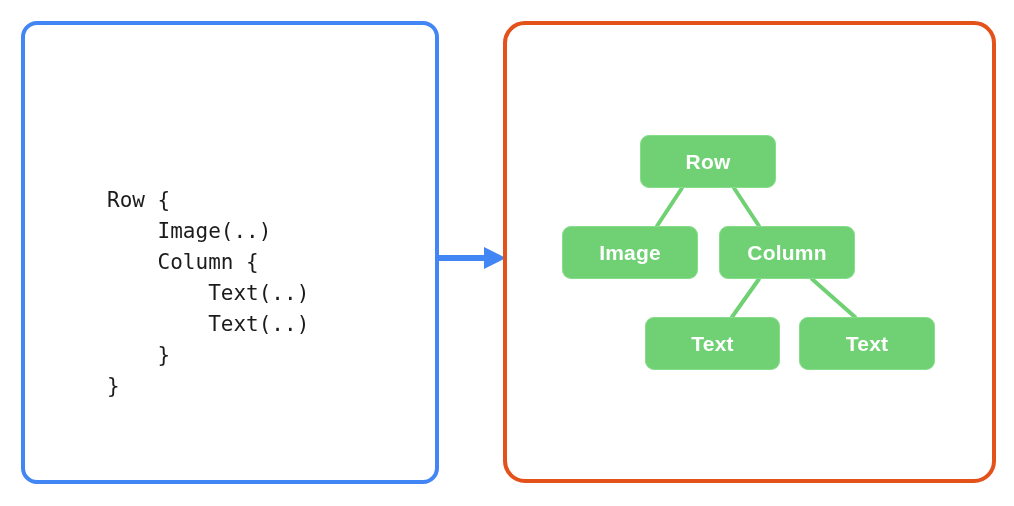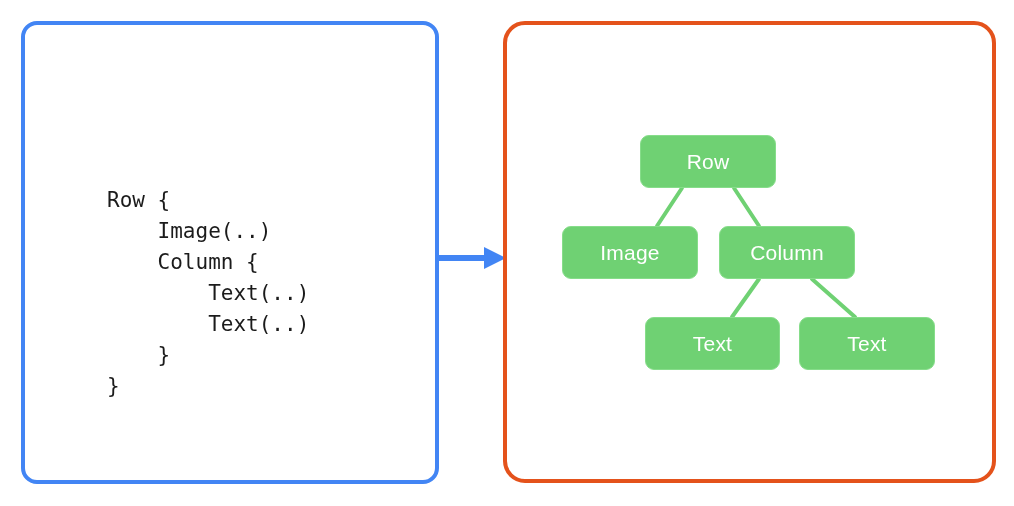--- a/index.html
+++ b/index.html
@@ -63,21 +63,21 @@
   }
   .node {
     position: absolute;
     box-sizing: border-box;
     background: #6fd173;
     border: 1px solid #86dd8a;
     border-radius: 9px;
     color: #ffffff;
     font-family: "Liberation Sans", sans-serif;
     font-size: 21px;
-    font-weight: 400;
+    font-weight: 700;
     display: flex;
     align-items: center;
     justify-content: center;
     letter-spacing: 0.2px;
     z-index: 2;
   }
   #node-row    { left: 640px; top: 135px; width: 136px; height: 53px; }
   #node-image  { left: 562px; top: 226px; width: 136px; height: 53px; }
   #node-column { left: 719px; top: 226px; width: 136px; height: 53px; }
   #node-text-1 { left: 645px; top: 317px; width: 135px; height: 53px; }

